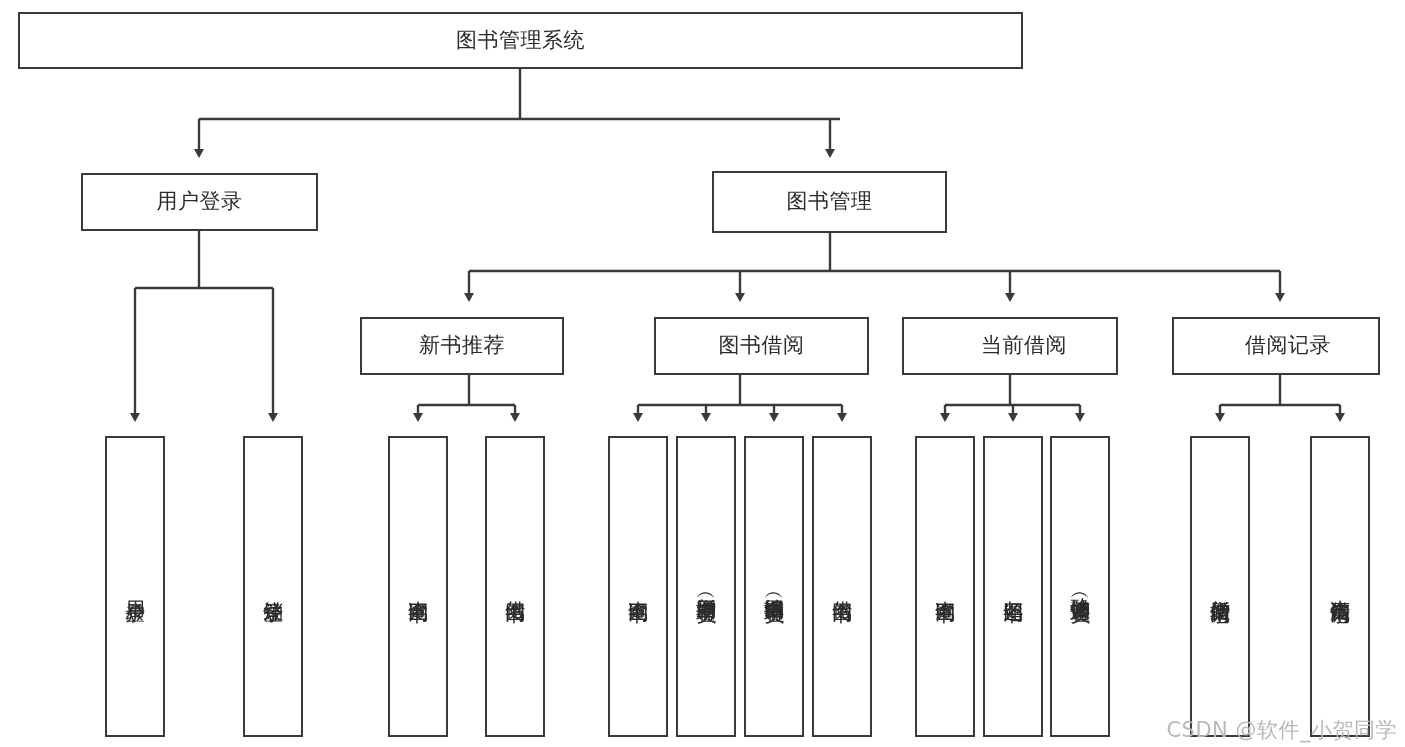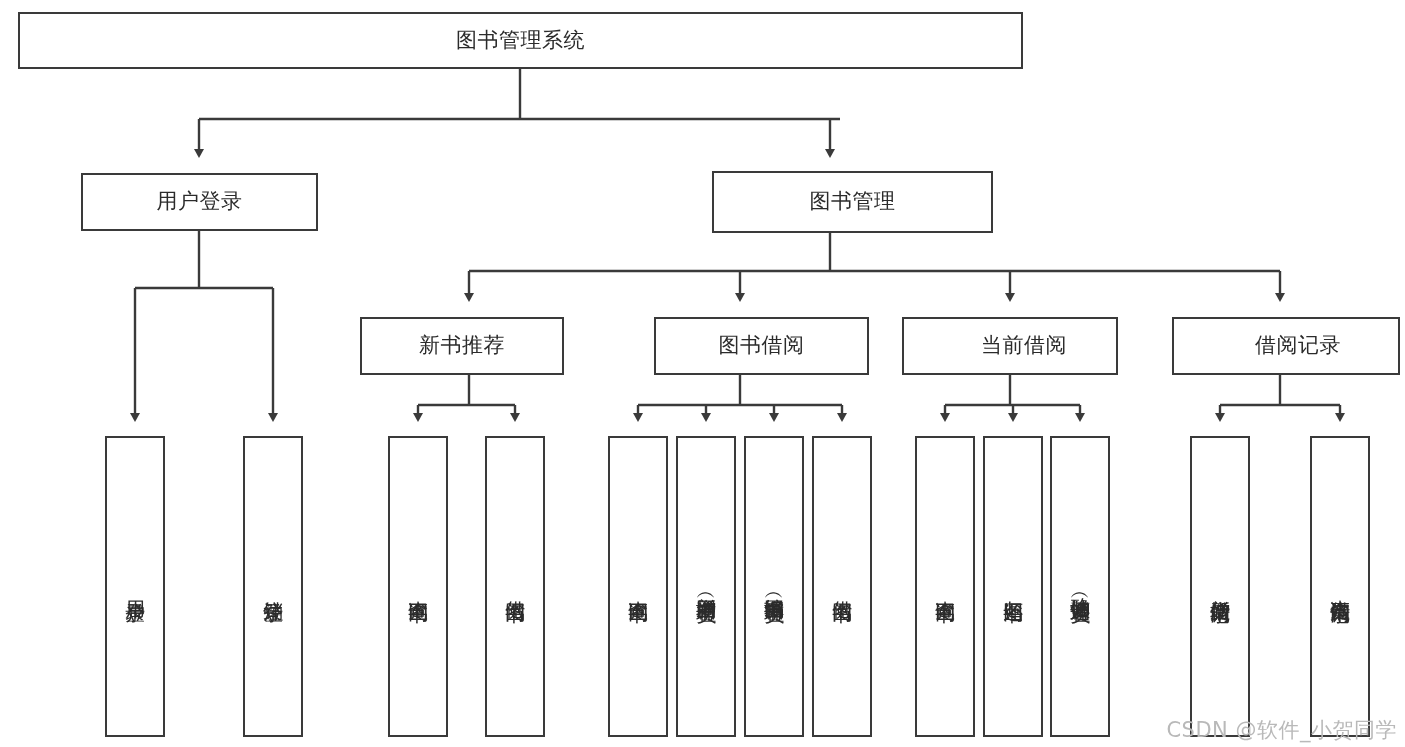--- a/index.html
+++ b/index.html
@@ -120,34 +120,34 @@
     </g>
   </svg>
 
   <div class="node-box" style="left: 18px; top: 12px; width: 1005px; height: 57px;">
     <span class="node-label-h">图书管理系统</span>
   </div>
 
   <div class="node-box" style="left: 81px; top: 173px; width: 237px; height: 58px;">
     <span class="node-label-h">用户登录</span>
   </div>
-  <div class="node-box" style="left: 712px; top: 171px; width: 281px; height: 62px;">
+  <div class="node-box" style="left: 712px; top: 171px; width: 235px; height: 62px;">
     <span class="node-label-h">图书管理</span>
   </div>
 
   <div class="node-box" style="left: 360px; top: 317px; width: 204px; height: 58px;">
     <span class="node-label-h">新书推荐</span>
   </div>
   <div class="node-box" style="left: 654px; top: 317px; width: 215px; height: 58px;">
     <span class="node-label-h">图书借阅</span>
   </div>
   <div class="node-box" style="left: 902px; top: 317px; width: 216px; height: 58px; padding-left: 28px;">
     <span class="node-label-h">当前借阅</span>
   </div>
-  <div class="node-box" style="left: 1172px; top: 317px; width: 228px; height: 58px; padding-left: 24px;">
+  <div class="node-box" style="left: 1172px; top: 317px; width: 208px; height: 58px; padding-left: 24px;">
     <span class="node-label-h">借阅记录</span>
   </div>
 
   <div class="node-box leaf-box" style="left: 105px; top: 436px; width: 60px; height: 301px;">
     <span class="node-label-v">用户登录</span>
   </div>
   <div class="node-box leaf-box" style="left: 243px; top: 436px; width: 60px; height: 301px;">
     <span class="node-label-v">注销登录</span>
   </div>
   <div class="node-box leaf-box" style="left: 388px; top: 436px; width: 60px; height: 301px;">

